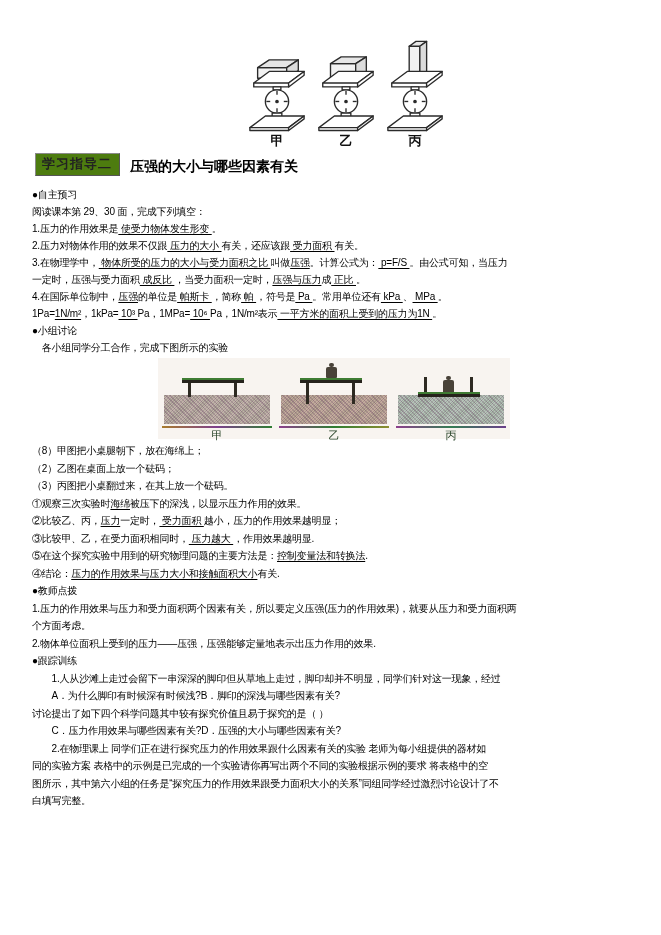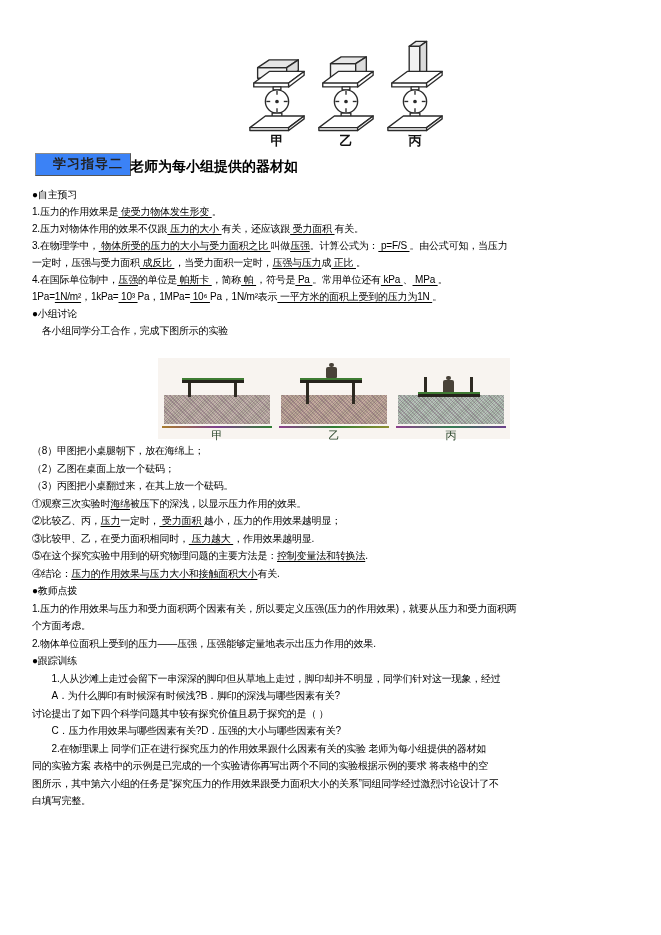--- a/index.html
+++ b/index.html
@@ -7,23 +7,23 @@
     position:relative;width:661px;height:935px;margin:0 auto;background:#ffffff;
     font-family:"Liberation Sans",sans-serif;color:#1c1c1c;overflow:hidden;
   }
   
   .top-figure{position:absolute;left:246px;top:38px;width:200px;height:112px;display:flex;justify-content:space-between;}
   .device{width:62px;display:flex;flex-direction:column;align-items:center;}
   .device svg{display:block;}
   .device-label{font-weight:bold;font-size:13px;margin-top:0px;color:#111;}
   
   .guide-badge{
-    position:absolute;left:35px;top:153px;background:#3b82f6;border:1px solid #8a8a8a;
+    position:absolute;left:35px;top:153px;background:#4d7c0f;border:1px solid #8a8a8a;
     border-right-color:#555;border-bottom-color:#555;color:#222;font-weight:bold;
-    font-size:13px;padding:1px 7px 2px 17px;letter-spacing:1px;
+    font-size:13px;padding:1px 7px 2px 6px;letter-spacing:1px;
   }
   .page-title{
     position:absolute;left:130px;top:158px;font-weight:bold;font-size:14px;color:#000;
     letter-spacing:0px;
   }
   
   .textblock{position:absolute;left:32px;width:625px;font-size:10px;color:#000000;}
   .tb1{top:186px;line-height:17px;}
   .tb2{top:442px;line-height:17.5px;}
   .tline{white-space:pre;letter-spacing:-0.2px;}
@@ -135,24 +135,25 @@
           <polygon points="4,92 44,92 60,80 20,80"></polygon>
           <polygon points="4,92 44,92 44,95 4,95"></polygon>
           <polygon points="44,92 60,80 60,83 44,95"></polygon>
         </g>
       </svg>
       <span class="device-label">丙</span>
     </div>
   </div>
 
   <div class="guide-badge">学习指导二</div>
-  <div class="page-title">老师为每小组提供的器材如</div>
+  <div class="page-title">压强的大小与哪些因素有关</div>
 
   <div class="textblock tb1">
       <div class="tline"><span>●自主预习</span></div>
+      <div class="tline"><span>阅读课本第 29、30 面，完成下列填空：</span></div>
       <div class="tline"><span>1.压力的作用效果是</span><span class="u"> 使受力物体发生形变 </span><span>。</span></div>
       <div class="tline"><span>2.压力对物体作用的效果不仅跟</span><span class="u"> 压力的大小 </span><span>有关，还应该跟</span><span class="u"> 受力面积 </span><span>有关。</span></div>
       <div class="tline"><span>3.在物理学中，</span><span class="u"> 物体所受的压力的大小与受力面积之比 </span><span>叫做</span><span class="u">压强</span><span>。计算公式为：</span><span class="u"> p=F/S </span><span>。由公式可知，当压力</span></div>
       <div class="tline"><span>一定时，压强与受力面积</span><span class="u"> 成反比 </span><span>，当受力面积一定时，</span><span class="u">压强与压力</span><span>成</span><span class="u"> 正比 </span><span>。</span></div>
       <div class="tline"><span>4.在国际单位制中，</span><span class="u">压强</span><span>的单位是</span><span class="u"> 帕斯卡 </span><span>，简称</span><span class="u"> 帕 </span><span>，符号是</span><span class="u"> Pa </span><span>。常用单位还有</span><span class="u"> kPa </span><span>、</span><span class="u"> MPa </span><span>。</span></div>
       <div class="tline"><span>1Pa=</span><span class="u">1N/m²</span><span>，1kPa=</span><span class="u"> 10³ </span><span>Pa，1MPa=</span><span class="u"> 10⁶ </span><span>Pa，1N/m²表示</span><span class="u"> 一平方米的面积上受到的压力为1N </span><span>。</span></div>
       <div class="tline"><span>●小组讨论</span></div>
       <div class="tline"><span>　各小组同学分工合作，完成下图所示的实验</span></div>
     </div>
 

